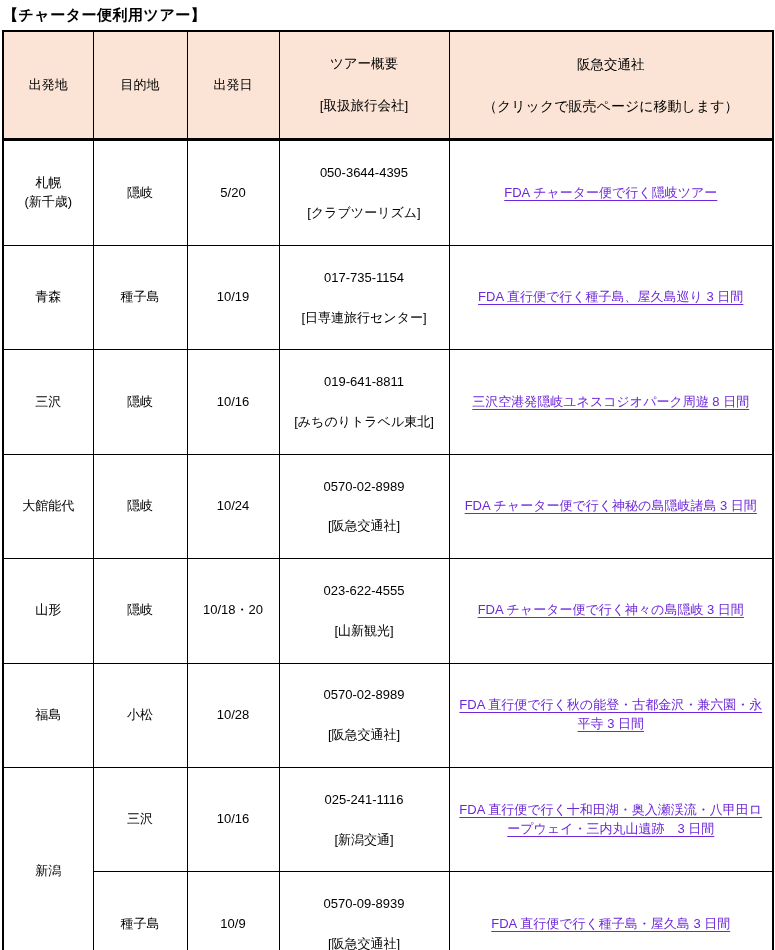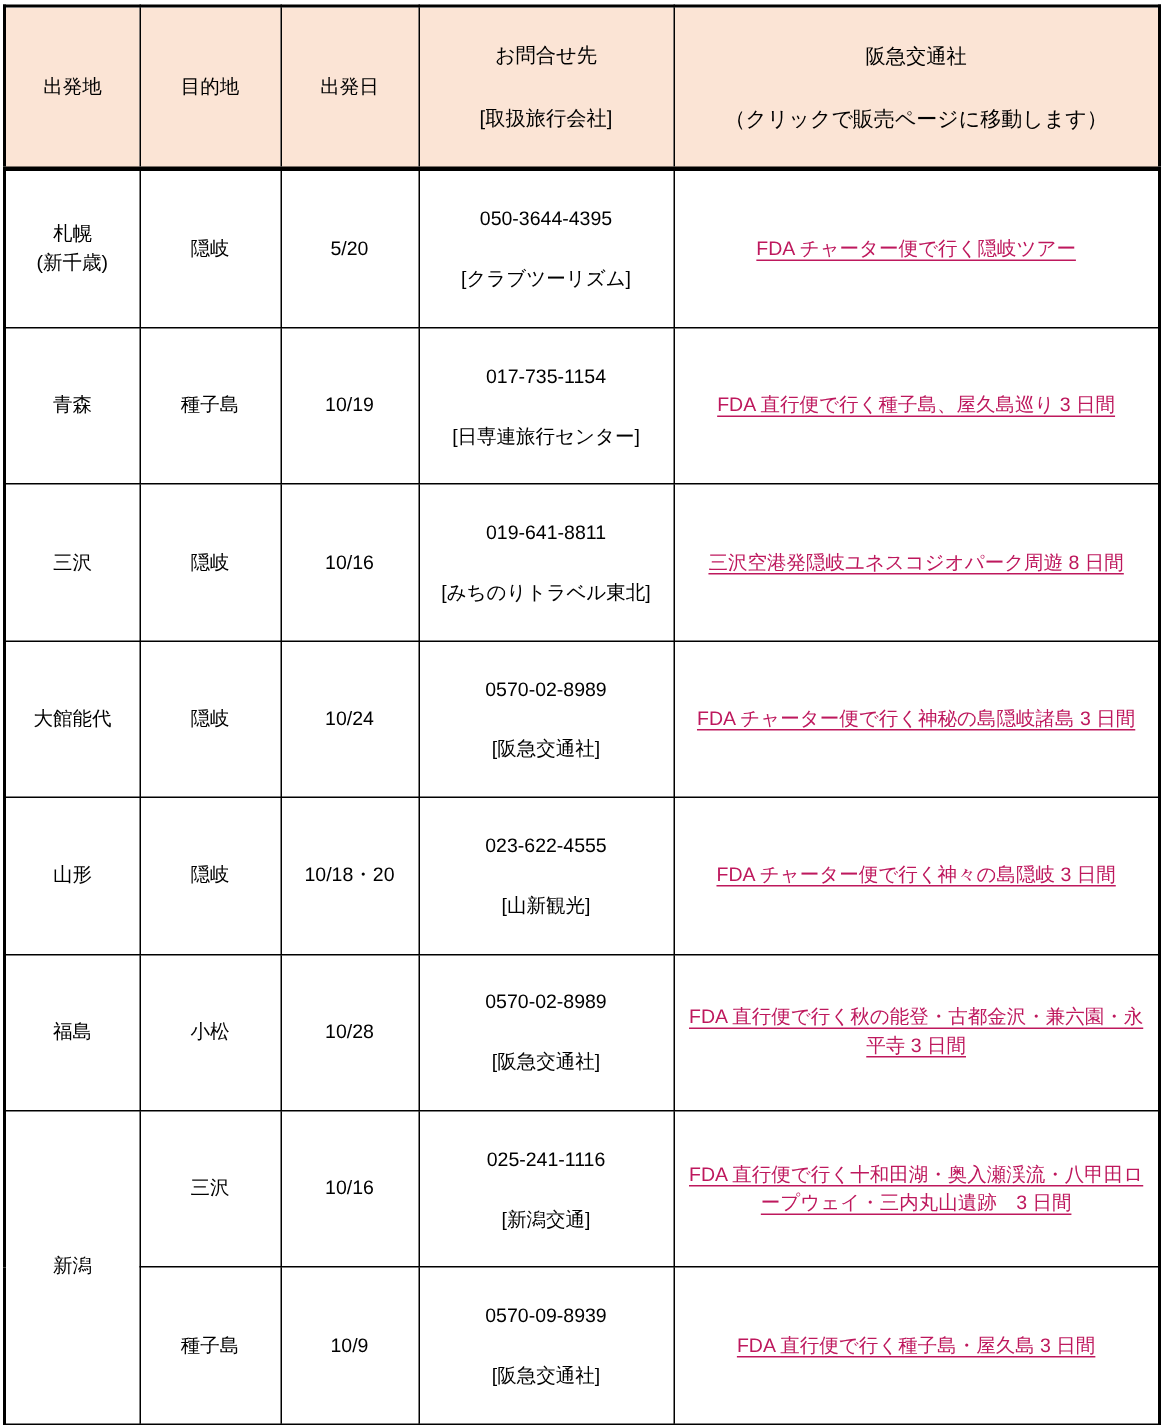--- a/index.html
+++ b/index.html
@@ -31,47 +31,48 @@
     font-weight:normal;
     border-bottom:3px solid #000;
     height:52px;
   }
   .tour tbody tr{height:46px;}
   .hdr-l1{font-size:13.5px;line-height:1.7;}
   .hdr-l2{font-size:14px;line-height:1.5;}
   .phone{line-height:1.7;}
   .agency{line-height:1.6;}
   a.tour-link{
-    color:#be185d;
+    color:#6d28d9;
     text-decoration:underline;
     text-underline-offset:3px;
     cursor:pointer;
   }
 </style>
 </head>
 <body>
 
 <div class="wrap">
 
+  <div class="section-title">【チャーター便利用ツアー】</div>
 
   <table class="tour">
     <colgroup>
       <col style="width:90px">
         <col style="width:94px">
         <col style="width:92px">
         <col style="width:170px">
         <col style="width:324px">
     </colgroup>
     <thead>
       <tr>
         <th>出発地</th>
         <th>目的地</th>
         <th>出発日</th>
         <th>
-          <div class="hdr-l1">お問合せ先</div>
+          <div class="hdr-l1">ツアー概要</div>
           <div class="hdr-l1">[取扱旅行会社]</div>
         </th>
         <th>
           <div class="hdr-l1">阪急交通社</div>
           <div class="hdr-l2">（クリックで販売ページに移動します）</div>
         </th>
       </tr>
     </thead>
     <tbody>
       <tr>

